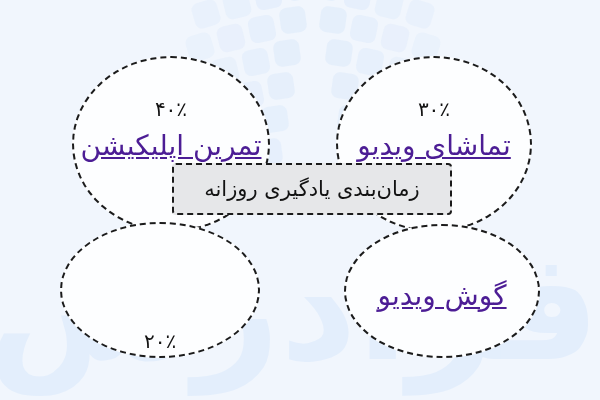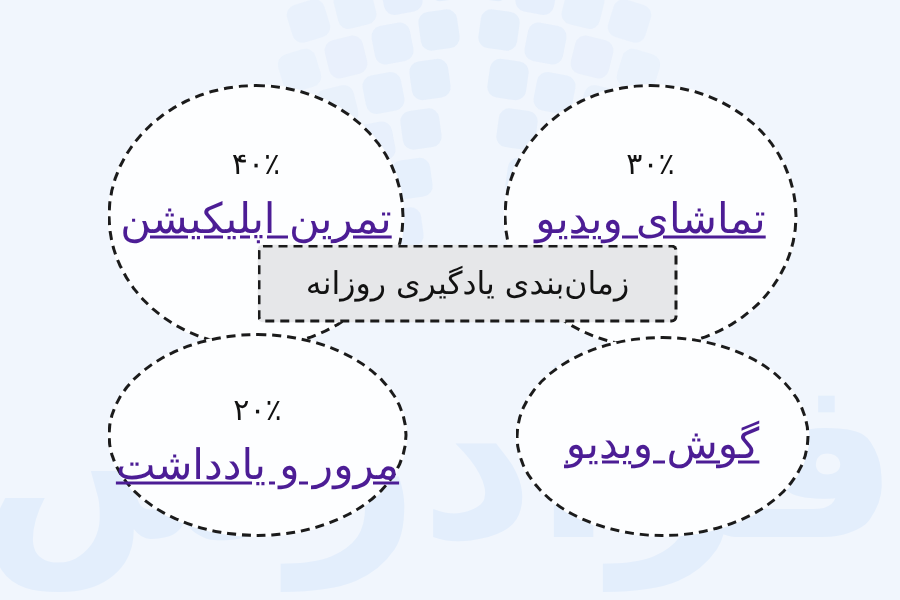--- a/index.html
+++ b/index.html
@@ -108,21 +108,21 @@
   .node .name {
     font-size: 28px;
     color: #4c1d95;
     line-height: 1.25;
     white-space: nowrap;
     text-decoration: underline;
   }
 
   #node-tl { left: 72px;  top: 56px;  width: 198px; height: 176px; }
   #node-tr { left: 336px; top: 56px;  width: 196px; height: 176px; }
-  #node-bl { left: 72px;  top: 222px; width: 200px; height: 136px; }
+  #node-bl { left: 60px;  top: 222px; width: 200px; height: 136px; justify-content: flex-end; }
   #node-br { left: 344px; top: 224px; width: 196px; height: 134px; }
 
   #node-tl .inner, #node-tr .inner { transform: translateY(-14px); }
   #node-bl .inner, #node-br .inner { transform: translateY(4px); }
 </style>
 </head>
 <body>
 
 <div id="stage">
 
@@ -198,21 +198,20 @@
   <div class="node" id="node-tr">
     <div class="inner">
       <div class="pct">۳۰٪</div>
       <div class="name">تماشای ویدیو</div>
     </div>
   </div>
 
   <div class="node" id="node-bl">
     <div class="inner">
       <div class="pct">۲۰٪</div>
-      <div class="name">مرور و یادداشت</div>
     </div>
   </div>
 
   <div class="node" id="node-br">
     <div class="inner">
       <div class="name">گوش ویدیو</div>
     </div>
   </div>
 
   <div class="center-box">

